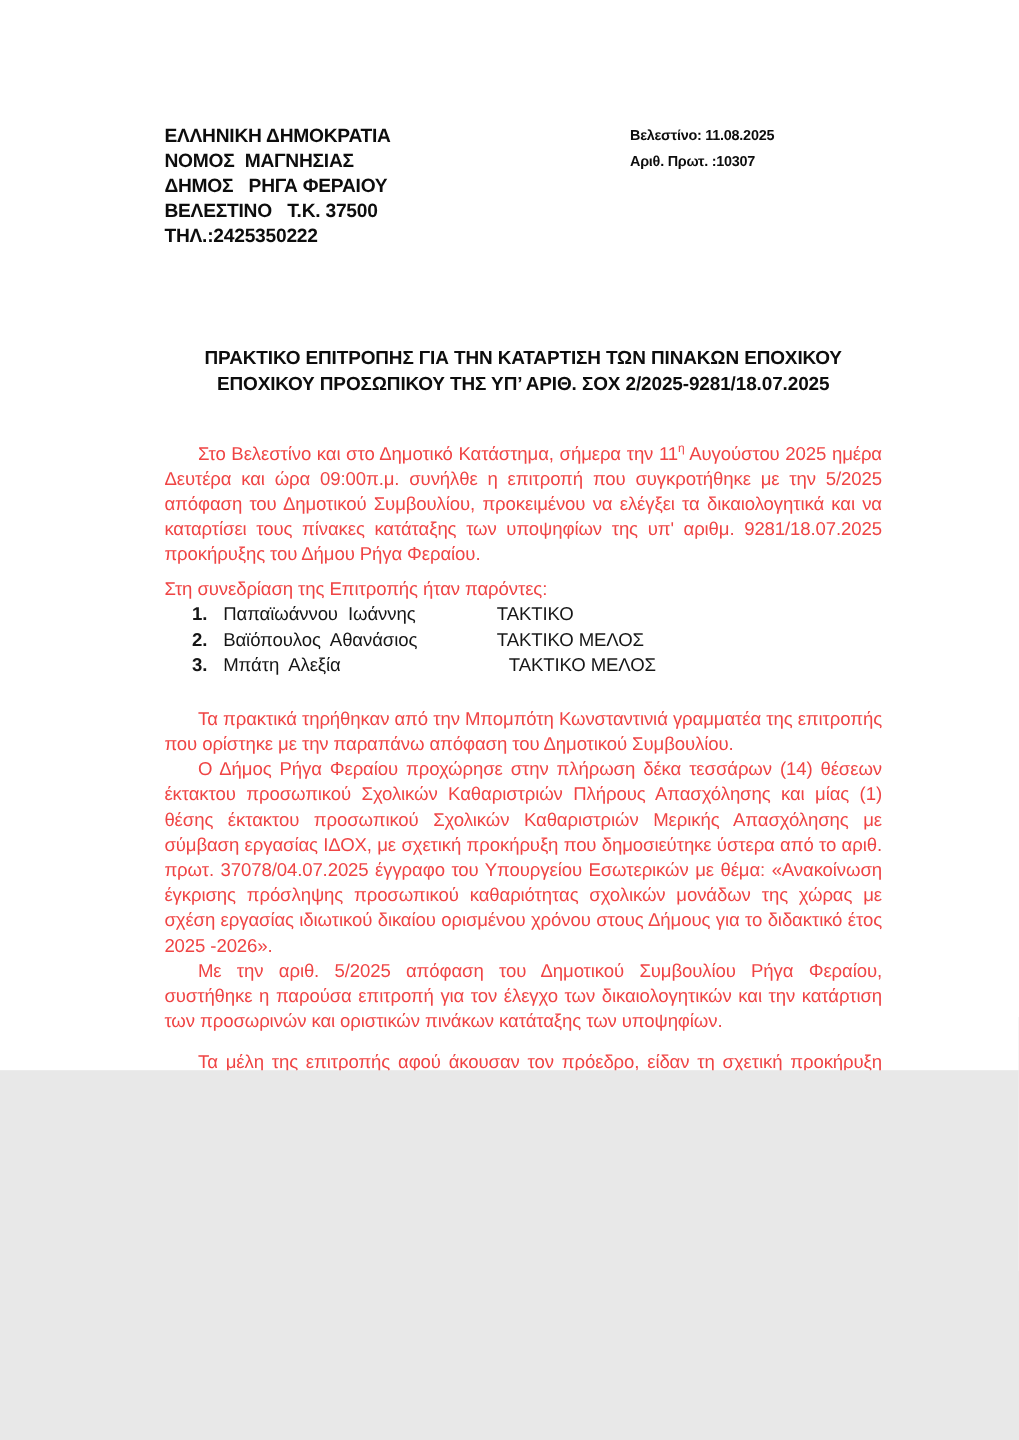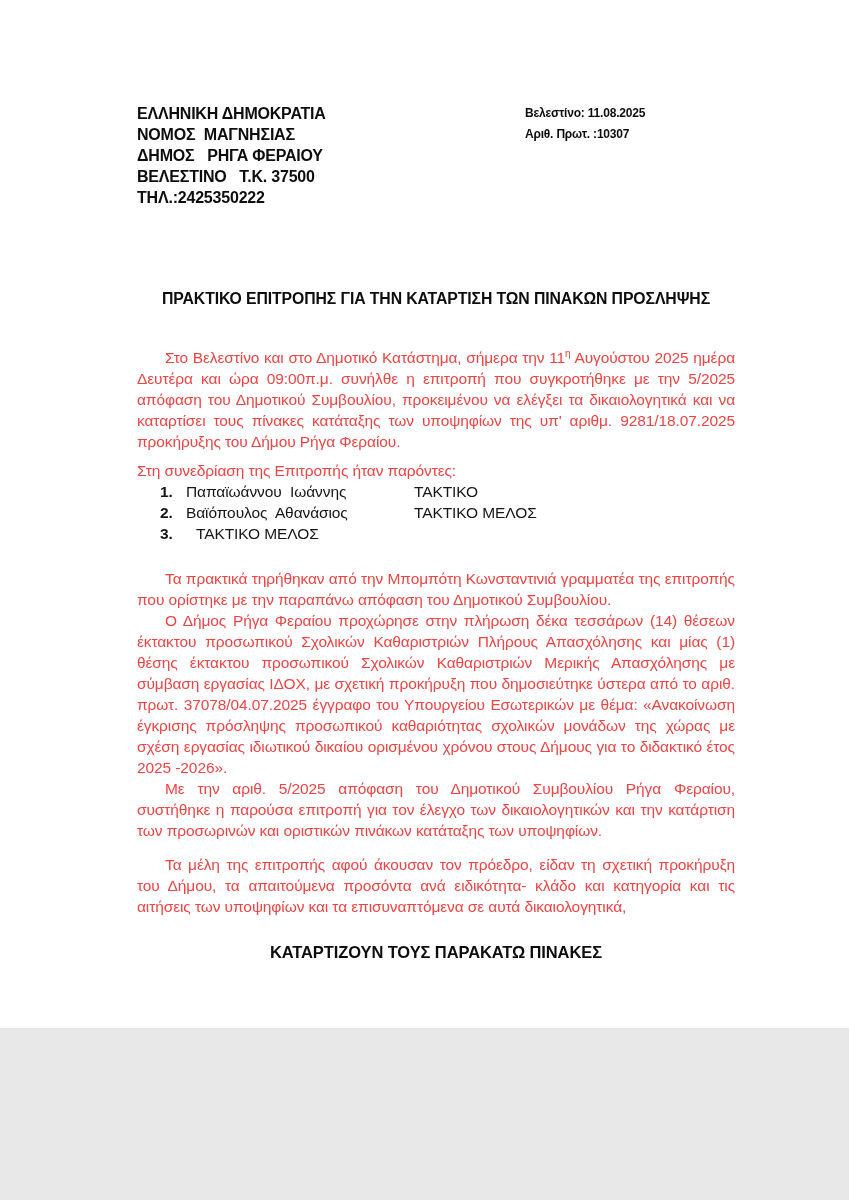--- a/index.html
+++ b/index.html
@@ -3,21 +3,21 @@
 <meta charset="utf-8">
 <style>
   html, body {
     margin: 0;
     padding: 0;
     background: #e8e8e8;
   }
   .page {
     position: relative;
     width: 849px;
-    height: 1028px;
+    height: 892px;
     margin: 0 auto;
     background: #ffffff;
     box-sizing: border-box;
     padding: 103px 114px 0 137px;
     font-family: "Liberation Sans", "DejaVu Sans", sans-serif;
     color: #1a1a1a;
     overflow: hidden;
   }
   .pre { white-space: pre-wrap; }
 
@@ -112,40 +112,42 @@
       <div class="issuer-line pre">ΒΕΛΕΣΤΙΝΟ   Τ.Κ. 37500</div>
       <div class="issuer-line pre">ΤΗΛ.:2425350222</div>
     </div>
     <div class="reference">
       <div class="ref-line">Βελεστίνο: 11.08.2025</div>
       <div class="ref-line">Αριθ. Πρωτ. :10307</div>
     </div>
   </header>
 
   <h1 class="title">
-    <span class="title-line">ΠΡΑΚΤΙΚΟ ΕΠΙΤΡΟΠΗΣ ΓΙΑ ΤΗΝ ΚΑΤΑΡΤΙΣΗ ΤΩΝ ΠΙΝΑΚΩΝ ΠΡΟΣΛΗΨΗΣ</span>
+    <span class="title-line">ΠΡΑΚΤΙΚΟ ΕΠΙΤΡΟΠΗΣ ΓΙΑ ΤΗΝ ΚΑΤΑΡΤΙΣΗ ΤΩΝ ΠΙΝΑΚΩΝ ΕΠΟΧΙΚΟΥ</span>
+    <span class="title-line">ΕΠΟΧΙΚΟΥ ΠΡΟΣΩΠΙΚΟΥ ΤΗΣ ΥΠ’ ΑΡΙΘ. ΣΟΧ 2/2025-9281/18.07.2025</span>
   </h1>
 
   <p class="para p1"><span>Στο Βελεστίνο  και στο Δημοτικό Κατάστημα,  σήμερα την  11</span><sup>η</sup><span> Αυγούστου 2025 ημέρα Δευτέρα και ώρα 09:00π.μ. συνήλθε η επιτροπή που συγκροτήθηκε με την 5/2025  απόφαση του Δημοτικού Συμβουλίου, προκειμένου να ελέγξει τα δικαιολογητικά και να καταρτίσει τους πίνακες κατάταξης των υποψηφίων της  υπ' αριθμ. 9281/18.07.2025 προκήρυξης του Δήμου  Ρήγα  Φεραίου.</span></p>
 
   <p class="para intro">Στη συνεδρίαση της Επιτροπής ήταν παρόντες:</p>
 
   <div class="committee">
     <div class="member-row">
       <span class="m-num">1.</span>
       <span class="m-name pre">Παπαϊωάννου  Ιωάννης</span>
       <span class="m-role">ΤΑΚΤΙΚΟ</span>
     </div>
     <div class="member-row">
       <span class="m-num">2.</span>
       <span class="m-name pre">Βαϊόπουλος  Αθανάσιος</span>
       <span class="m-role">ΤΑΚΤΙΚΟ ΜΕΛΟΣ</span>
     </div>
     <div class="member-row">
       <span class="m-num">3.</span>
+      <span class="m-name pre">Μπάτη  Αλεξία</span>
       <span class="m-role" style="padding-left:10px;">ΤΑΚΤΙΚΟ ΜΕΛΟΣ</span>
     </div>
   </div>
 
   <p class="para gap-lg">Τα πρακτικά τηρήθηκαν από την Μπομπότη Κωνσταντινιά γραμματέα της επιτροπής που ορίστηκε με την παραπάνω απόφαση του Δημοτικού Συμβουλίου.</p>
 
 
   <p class="para">Ο Δήμος Ρήγα Φεραίου  προχώρησε στην πλήρωση  δέκα  τεσσάρων (14) θέσεων έκτακτου προσωπικού Σχολικών Καθαριστριών Πλήρους Απασχόλησης και μίας (1) θέσης έκτακτου προσωπικού Σχολικών Καθαριστριών Μερικής Απασχόλησης με σύμβαση εργασίας ΙΔΟΧ,  με  σχετική προκήρυξη που δημοσιεύτηκε ύστερα από το αριθ. πρωτ. 37078/04.07.2025 έγγραφο του Υπουργείου Εσωτερικών με θέμα: «Ανακοίνωση  έγκρισης  πρόσληψης  προσωπικού καθαριότητας σχολικών  μονάδων της  χώρας  με σχέση  εργασίας  ιδιωτικού δικαίου  ορισμένου  χρόνου  στους Δήμους  για  το  διδακτικό  έτος 2025 -2026».</p>
 
   <p class="para">Με την αριθ. 5/2025 απόφαση του Δημοτικού Συμβουλίου Ρήγα  Φεραίου, συστήθηκε  η παρούσα επιτροπή για τον έλεγχο των δικαιολογητικών και την κατάρτιση των προσωρινών και οριστικών πινάκων κατάταξης των υποψηφίων.</p>

